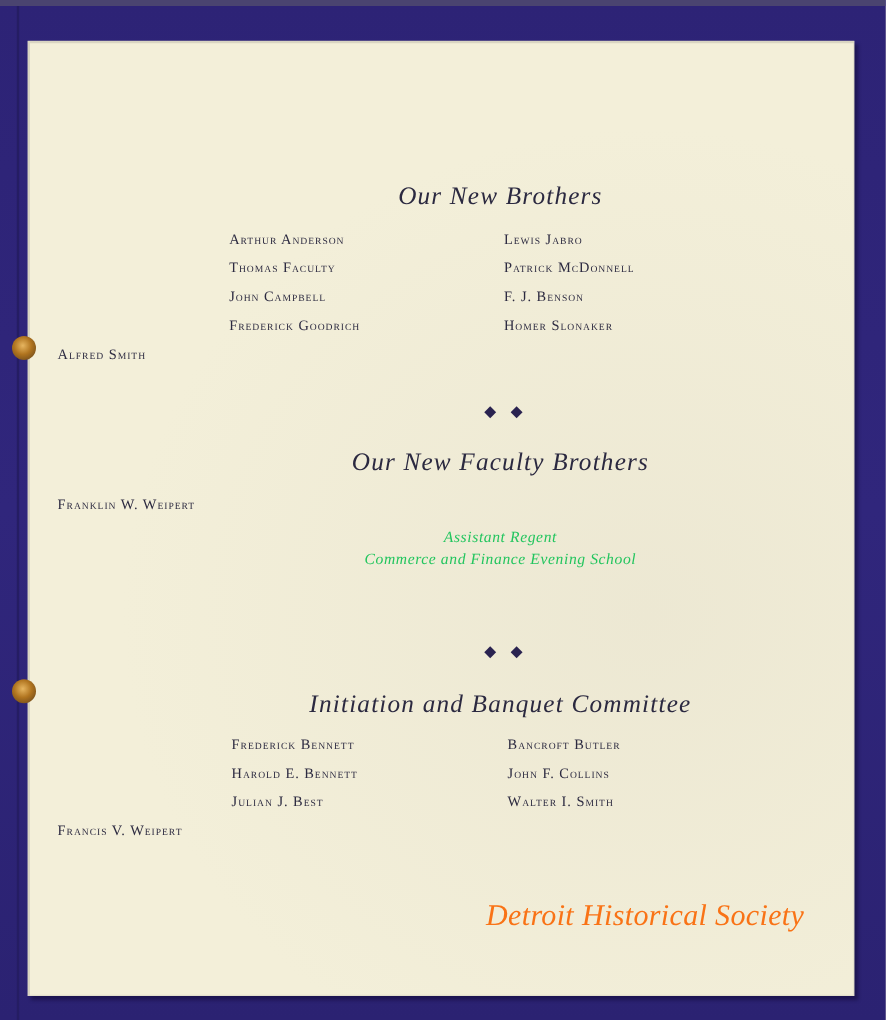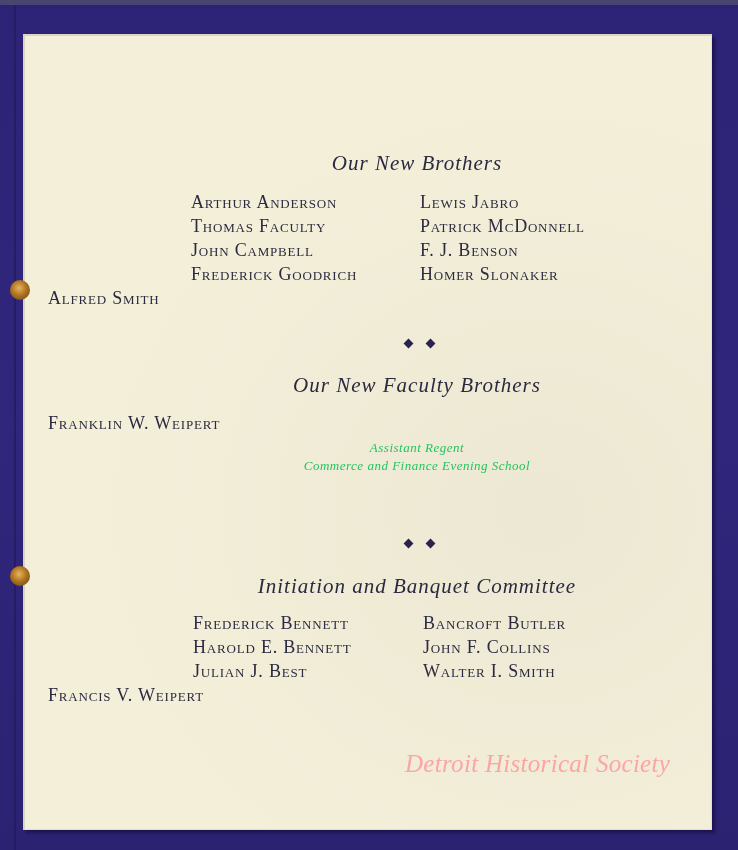--- a/index.html
+++ b/index.html
@@ -31,34 +31,34 @@
     position: absolute; width: 20px; height: 20px; border-radius: 50%;
     background: radial-gradient(circle at 45% 40%, #e6b560 0%, #b0741f 45%, #5a3d1a 100%);
     z-index: 3;
   }
   .content { position: absolute; left: 0; top: 0; width: 738px; height: 850px; z-index: 2; color: #2c2a40; margin-left: 48px; }
   .heading {
     position: absolute; left: 0; width: 738px; text-align: center;
     font-style: italic; font-size: 21px; letter-spacing: 1px; color: #2b2940;
   }
   .name {
-    position: absolute; font-variant: small-caps; font-size: 18px; letter-spacing: 0.8px;
+    position: absolute; font-variant: small-caps; font-size: 12px; letter-spacing: 0.8px;
     color: #2c2a40; white-space: nowrap;
   }
   .center { left: 0; width: 738px; text-align: left; }
   .title-line {
     position: absolute; left: 0; width: 738px; text-align: center;
     font-style: italic; font-size: 13px; letter-spacing: 0.5px; color: #22c55e;
   }
   .ornament {
     position: absolute; width: 7px; height: 7px; background: #2a2350; transform: rotate(45deg);
   }
   .watermark {
     position: absolute; left: 405px; top: 750px; font-style: italic; font-size: 25px;
-    color: #fca5a5; letter-spacing: 0.3px; z-index: 4; white-space: nowrap;
+    color: #f97316; letter-spacing: 0.3px; z-index: 4; white-space: nowrap;
   }
 </style>
 </head>
 <body>
 
 <div class="cover"></div>
 <div class="cover-top-edge"></div>
 <div class="spine-line"></div>
 <div class="page"></div>
 

